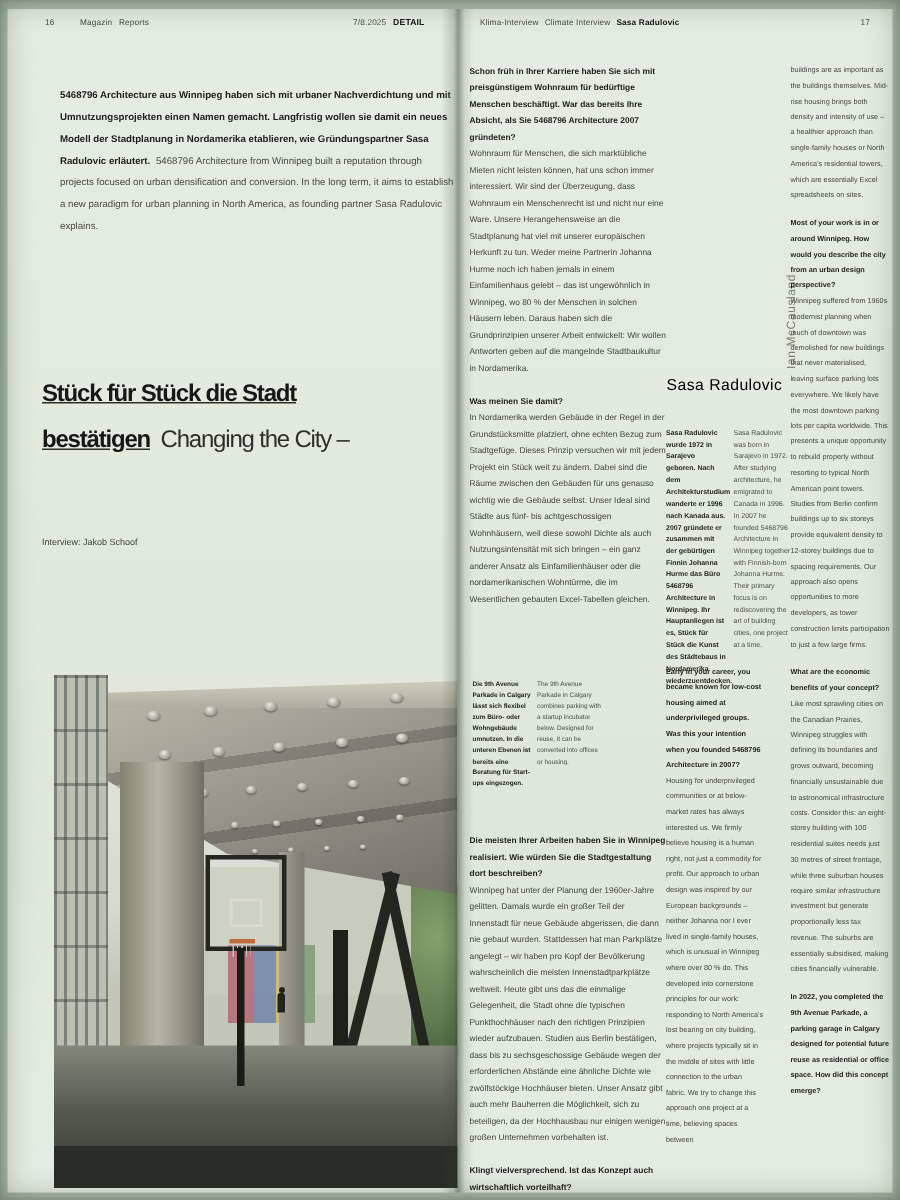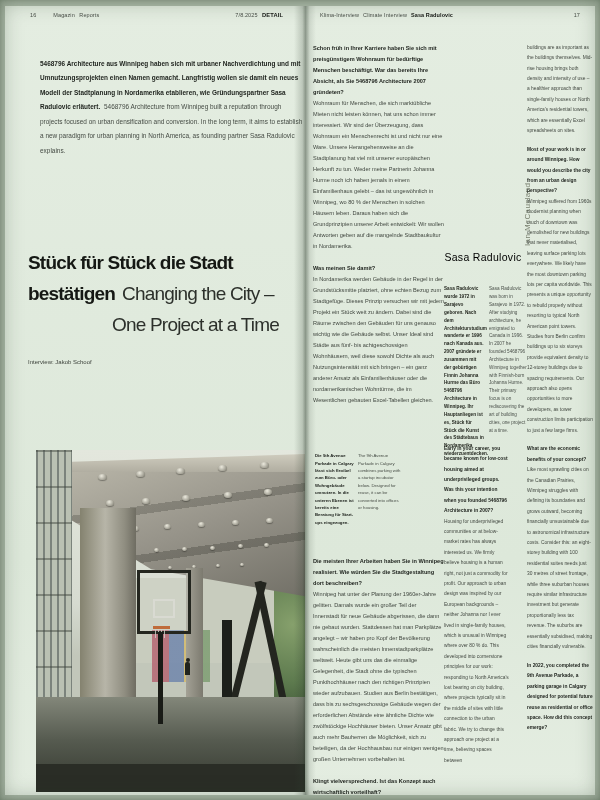--- a/index.html
+++ b/index.html
@@ -17,21 +17,21 @@
   
   .hdr{display:flex;align-items:baseline;font-size:11px;color:#474d46;letter-spacing:.2px;}
   .hdr .brand{font-weight:bold;color:#151814;font-size:11.5px;}
   .hdr .subject{font-weight:bold;color:#151814;}
   .hdr .push{margin-left:auto;}
   
   .intro{font-size:12.9px;line-height:29px;color:#454b44;}
   .intro .b{margin-right:4px;}
   
   .headline{color:#16191五5;}
-  .hl-row{font-size:19px;line-height:31px;letter-spacing:-.8px;white-space:nowrap;color:#2c302b;}
+  .hl-row{font-size:16px;line-height:31px;letter-spacing:-.8px;white-space:nowrap;color:#2c302b;text-decoration:underline;}
   .hl-row .hl-b{font-weight:bold;color:#151814;}
   .hl-en-offset{display:inline-block;margin-left:7px;}
   .hl-indent{margin-left:84px;}
   .credit{font-size:12px;color:#3c423b;}
   
   .colbody{font-size:11.2px;line-height:22px;color:#3e443d;}
   .colbody .q{font-weight:bold;color:#1c201b;margin:22px 0 0 0;}
   .colbody p{margin:0;}
   .colsm{font-size:9.7px;line-height:20.8px;color:#434942;}
   .colsm .q{font-weight:bold;color:#1c201b;margin:17px 0 0 0;}
@@ -111,21 +111,20 @@
   <div class="abs micro intro" style="left:40px;top:56px;width:530px;">
     <span class="b">5468796 Architecture aus Winnipeg haben sich mit urbaner Nachverdichtung und mit Umnutzungsprojekten einen Namen gemacht. Langfristig wollen sie damit ein neues Modell der Stadtplanung in Nordamerika etablieren, wie Gründungspartner Sasa Radulovic erläutert.</span>
     <span>5468796 Architecture from Winnipeg built a reputation through projects focused on urban densification and conversion. In the long term, it aims to establish a new paradigm for urban planning in North America, as founding partner Sasa Radulovic explains.</span>
   </div>
 
   <div class="abs headline" style="left:28px;top:247px;width:274px;">
     <div class="hl-row"><span class="hl-b">Stück für Stück die Stadt</span></div>
     <div class="hl-row">
       <span class="hl-b">bestätigen</span><span class="hl-en-offset">Changing the City –</span>
     </div>
-    <div class="hl-row hl-indent"><span>One Project at a Time</span></div>
   </div>
 
   <div class="abs micro credit" style="left:28px;top:358px;width:300px;">Interview: Jakob Schoof</div>
 
   <div class="abs photo" style="left:36px;top:450px;width:269px;height:342px;">
     <div class="facade"></div>
     <div class="bgwall"></div>
     <div class="mural"></div>
     <div class="greens"></div>
     <div class="canopy-face"></div>

